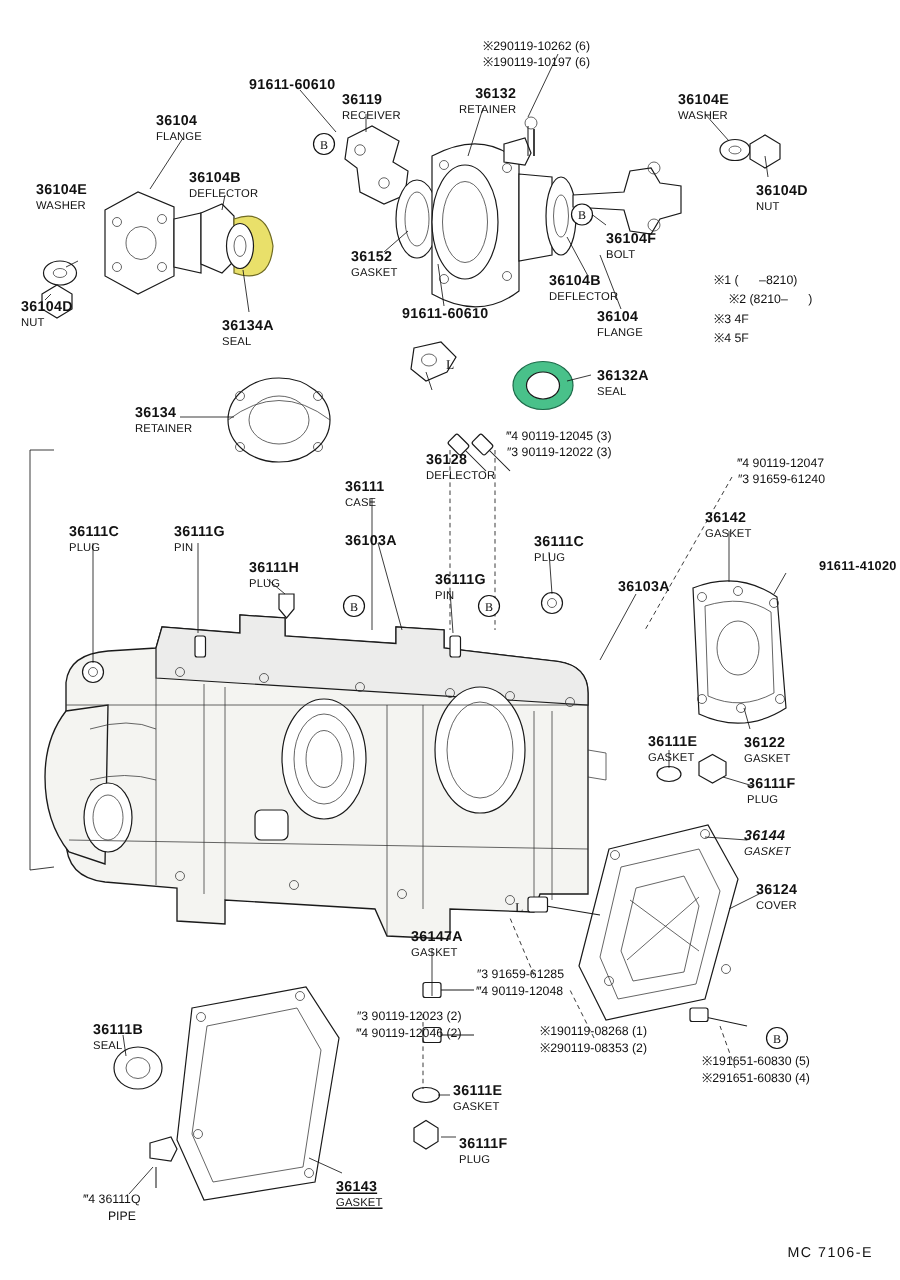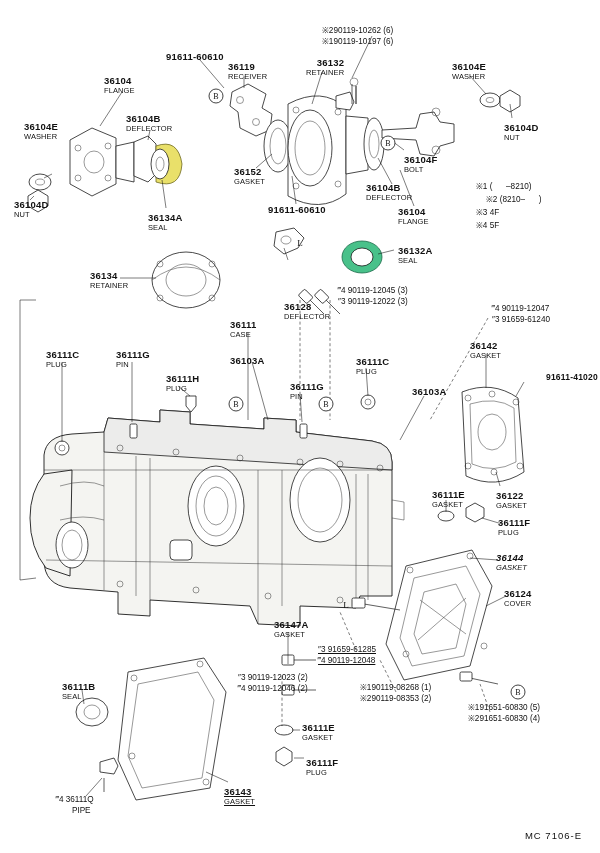--- a/index.html
+++ b/index.html
@@ -405,21 +405,21 @@
   <div class="lbl" style="left:302px; top:723px;"><span class="pn">36111E</span><span class="nm">GASKET</span></div>
   <div class="lbl" style="left:306px; top:758px;"><span class="pn">36111F</span><span class="nm">PLUG</span></div>
   <div class="lbl" style="left:224px; top:787px;text-decoration:underline;"><span class="pn">36143</span><span class="nm">GASKET</span></div>
 
   <div class="note" style="left:322px; top:26px;">※290119-10262 (6)
 ※190119-10197 (6)</div>
   <div class="note" style="left:338px; top:286px;">‴4 90119-12045 (3)
 ″3 90119-12022 (3)</div>
   <div class="note" style="left:492px; top:304px;">‴4 90119-12047
 ″3 91659-61240</div>
-  <div class="note" style="left:318px; top:645px;text-decoration:underline;">″3 91659-61285
+  <div class="note" style="left:318px; top:645px;">″3 91659-61285
 ‴4 90119-12048</div>
   <div class="note" style="left:238px; top:673px;">″3 90119-12023 (2)
 ‴4 90119-12046 (2)</div>
   <div class="note" style="left:360px; top:683px;">※190119-08268 (1)
 ※290119-08353 (2)</div>
   <div class="note" style="left:468px; top:703px;">※191651-60830 (5)
 ※291651-60830 (4)</div>
   <div class="note" style="left:56px;  top:795px;">‴4 36111Q
        PIPE</div>
 

